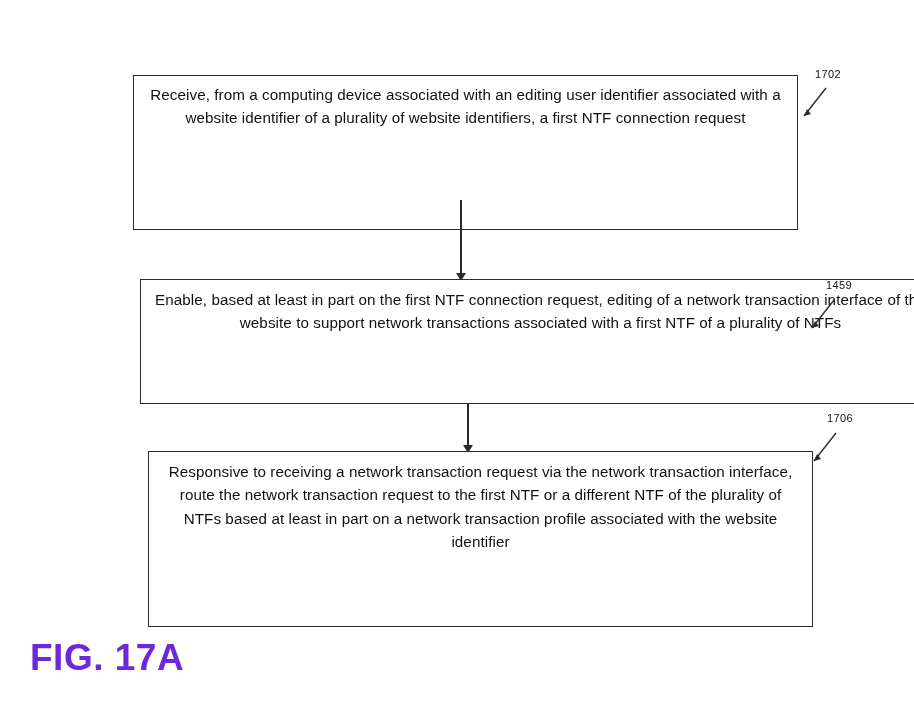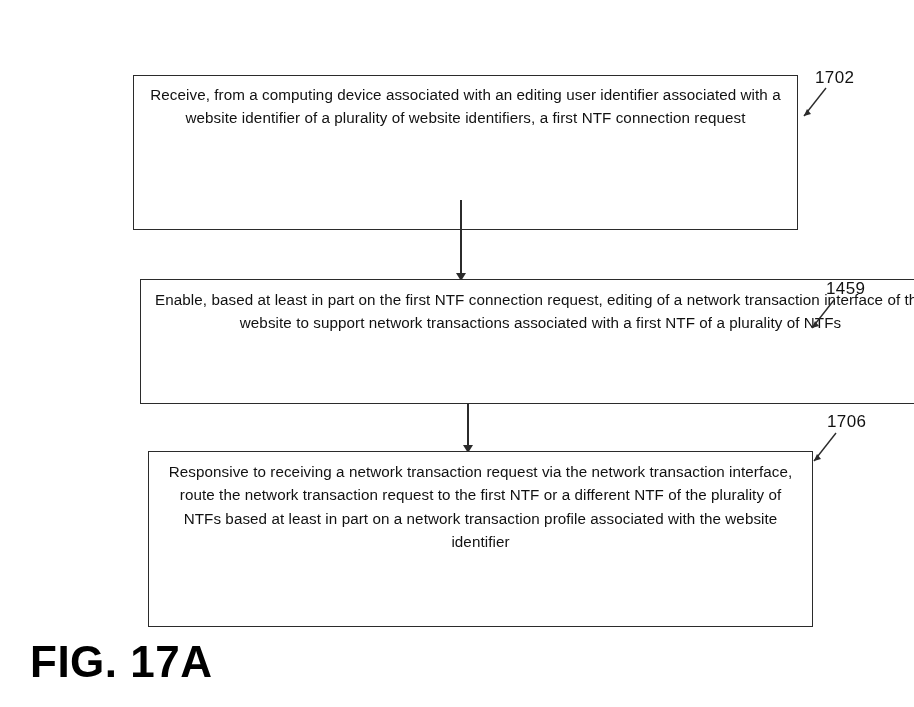--- a/index.html
+++ b/index.html
@@ -100,44 +100,44 @@
   }
   #connector-2 {
     left: 467px;
     top: 404px;
     height: 48px;
   }
 
   
   .ref-label {
     position: absolute;
-    font-size: 17px;
+    font-size: 11px;
     letter-spacing: 0.4px;
     color: #111111;
     white-space: nowrap;
   }
   #ref-1702 { left: 815px; top: 68px; }
   #ref-1704 { left: 826px; top: 279px; }
   #ref-1706 { left: 827px; top: 412px; text-align: right; }
 
   
   .leader {
     position: absolute;
     overflow: visible;
   }
   .leader svg { display: block; overflow: visible; }
 
   #fig-caption {
     position: absolute;
     left: 30px;
     top: 637px;
-    font-size: 44px;
+    font-size: 37px;
     font-weight: bold;
     letter-spacing: 0.5px;
-    color: #000000;
+    color: #6d28d9;
   }
 </style>
 </head>
 <body>
 
 <div id="figure-root">
 
   <div class="flow-box" id="box-1702">
     <span class="box-text">Receive, from a computing device associated with an editing user identifier associated with a website identifier of a plurality of website identifiers, a first NTF connection request</span>
   </div>

